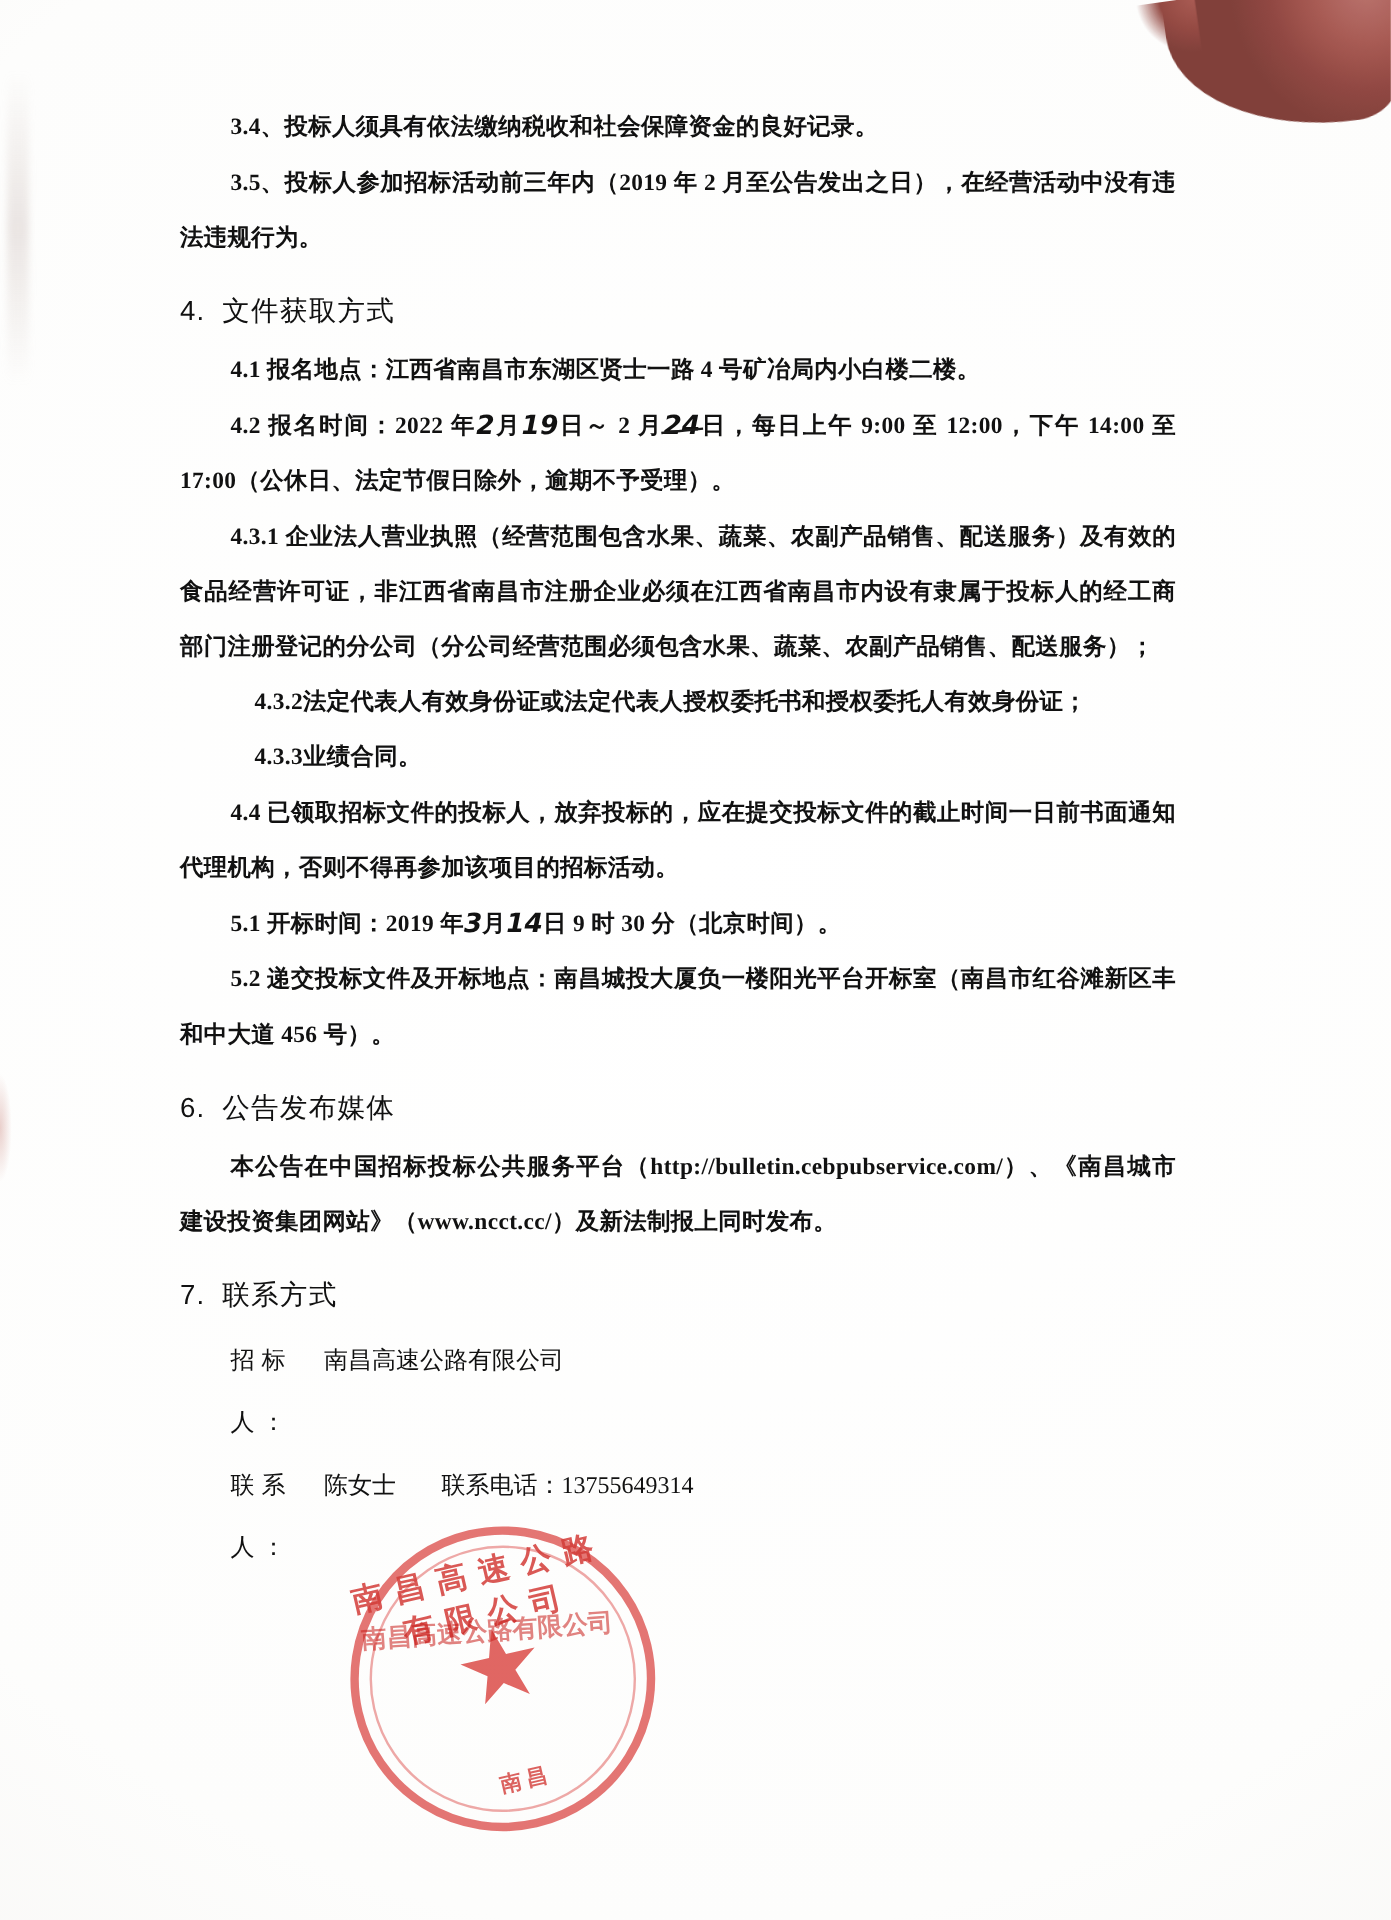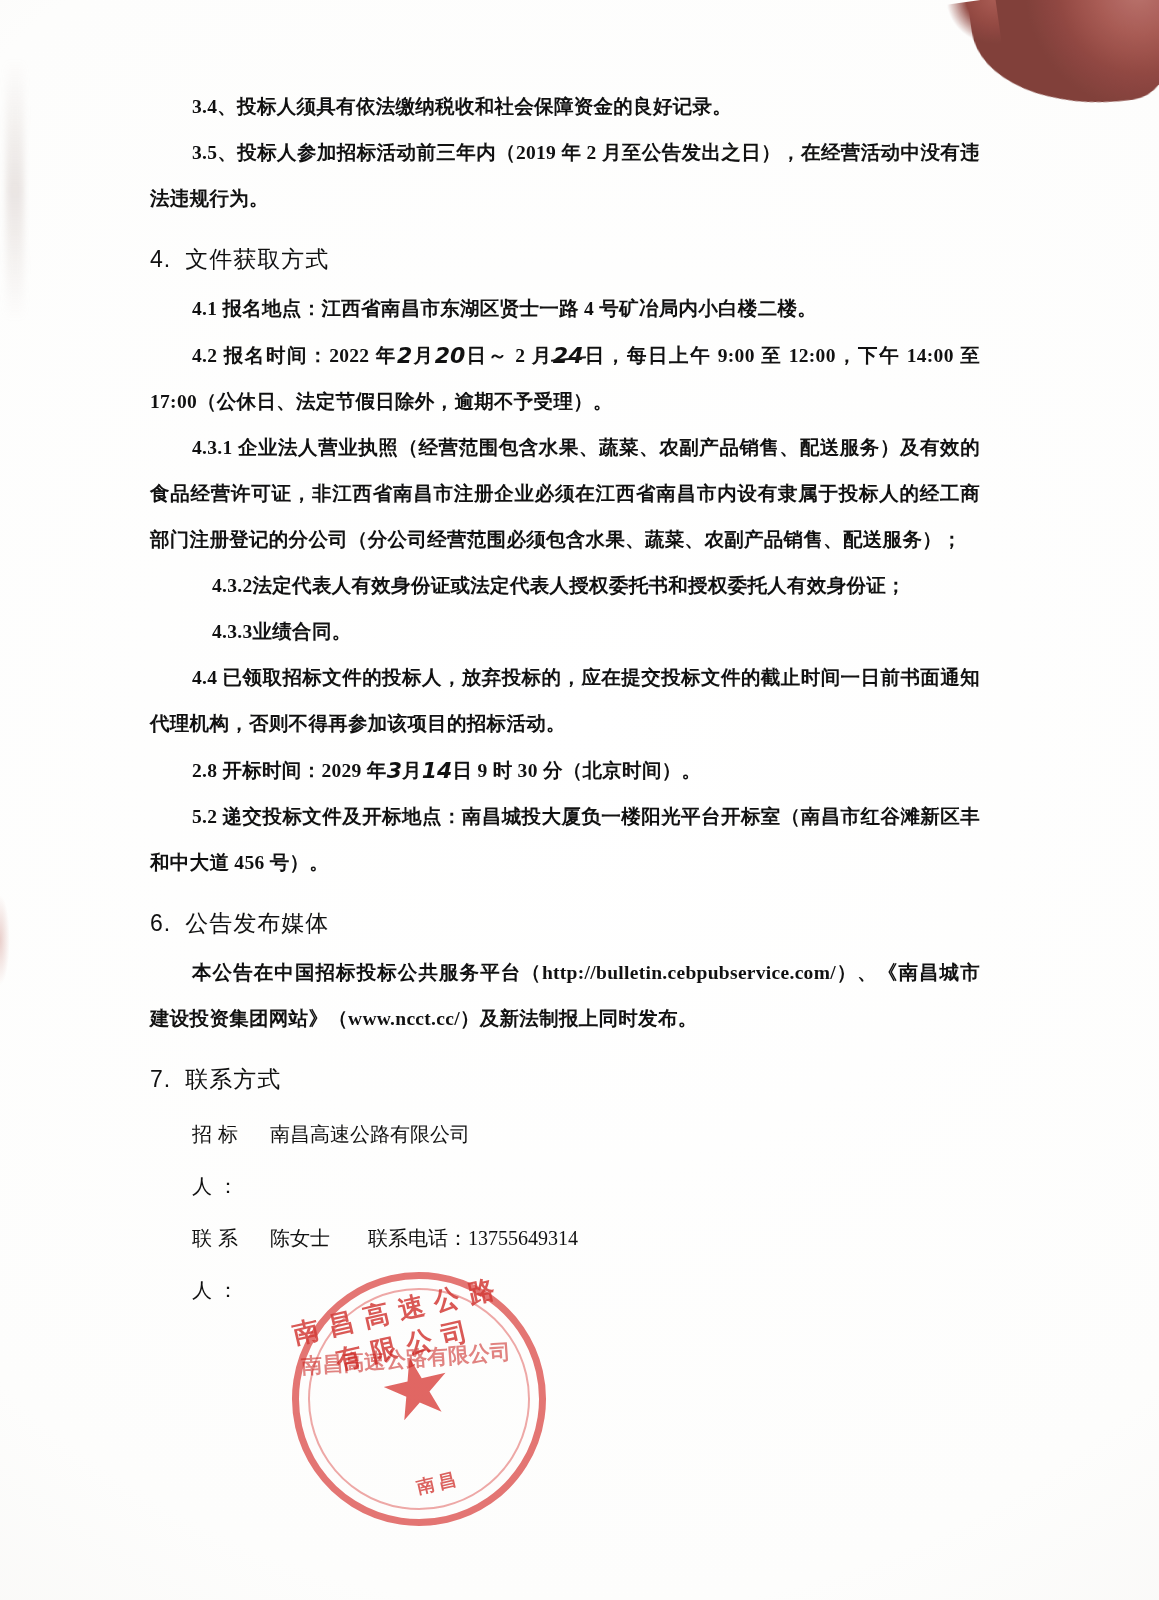--- a/index.html
+++ b/index.html
@@ -208,33 +208,33 @@
 
     <p class="ind"><span>3.4、</span><span>投标人须具有依法缴纳税收和社会保障资金的良好记录。</span></p>
 
     <p class="ind"><span>3.5、</span><span>投标人参加招标活动前三年内（2019 年 2 月至公告发出之日），在经营活动中没有违法违规行为。</span></p>
 
 
     <h2><span class="num">4.</span><span>文件获取方式</span></h2>
 
     <p class="ind"><span>4.1</span>&nbsp;<span>报名地点：江西省南昌市东湖区贤士一路 4 号矿冶局内小白楼二楼。</span></p>
 
-    <p class="ind"><span>4.2</span>&nbsp;<span>报名时间：2022 年</span><span class="hand">2</span><span>月</span><span class="hand">20</span><span>日～</span>&nbsp;<span>2 月</span><span class="hand strike">24</span><span>日，</span><span>每日上午 9:00 至 12:00，下午 14:00 至 17:00（公休日、法定节假日除外，逾期不予受理）。</span></p>
+    <p class="ind"><span>4.2</span>&nbsp;<span>报名时间：2022 年</span><span class="hand">2</span><span>月</span><span class="hand">19</span><span>日～</span>&nbsp;<span>2 月</span><span class="hand strike">24</span><span>日，</span><span>每日上午 9:00 至 12:00，下午 14:00 至 17:00（公休日、法定节假日除外，逾期不予受理）。</span></p>
 
 
     <p class="ind"><span>4.3.1</span>&nbsp;<span>企业法人营业执照（经营范围包含水果、蔬菜、农副产品销售、配送服务）及有效的食品经营许可证，非江西省南昌市注册企业必须在江西省南昌市内设有隶属于投标人的经工商部门注册登记的分公司（分公司经营范围必须包含水果、蔬菜、农副产品销售、配送服务）；</span></p>
 
     <p class="ind2"><span>4.3.2</span><span>法定代表人有效身份证或法定代表人授权委托书和授权委托人有效身份证；</span></p>
 
     <p class="ind2"><span>4.3.3</span><span>业绩合同。</span></p>
 
     <p class="ind"><span>4.4</span>&nbsp;<span>已领取招标文件的投标人，放弃投标的，应在提交投标文件的截止时间一日前书面通知代理机构，否则不得再参加该项目的招标活动。</span></p>
 
 
-    <p class="ind"><span>2.8</span>&nbsp;<span>开标时间：2029 年</span><span class="hand">3</span><span>月</span><span class="hand">14</span><span>日</span>&nbsp;<span>9 时 30 分（北京时间）。</span></p>
+    <p class="ind"><span>5.1</span>&nbsp;<span>开标时间：2019 年</span><span class="hand">3</span><span>月</span><span class="hand">14</span><span>日</span>&nbsp;<span>9 时 30 分（北京时间）。</span></p>
 
     <p class="ind"><span>5.2</span>&nbsp;<span>递交投标文件及开标地点：南昌城投大厦负一楼阳光平台开标室（南昌市红谷滩新区丰和中大道 456 号）。</span></p>
 
     <h2><span class="num">6.</span><span>公告发布媒体</span></h2>
 
     <p class="ind"><span>本公告在中国招标投标公共服务平台（</span><a class="link" href="#">http://bulletin.cebpubservice.com/</a><span>）、《南昌城市建设投资集团网站》（</span><a class="link" href="#">www.ncct.cc/</a><span>）及新法制报上同时发布。</span></p>
 
     <h2><span class="num">7.</span><span>联系方式</span></h2>
 
     <div class="contact">

